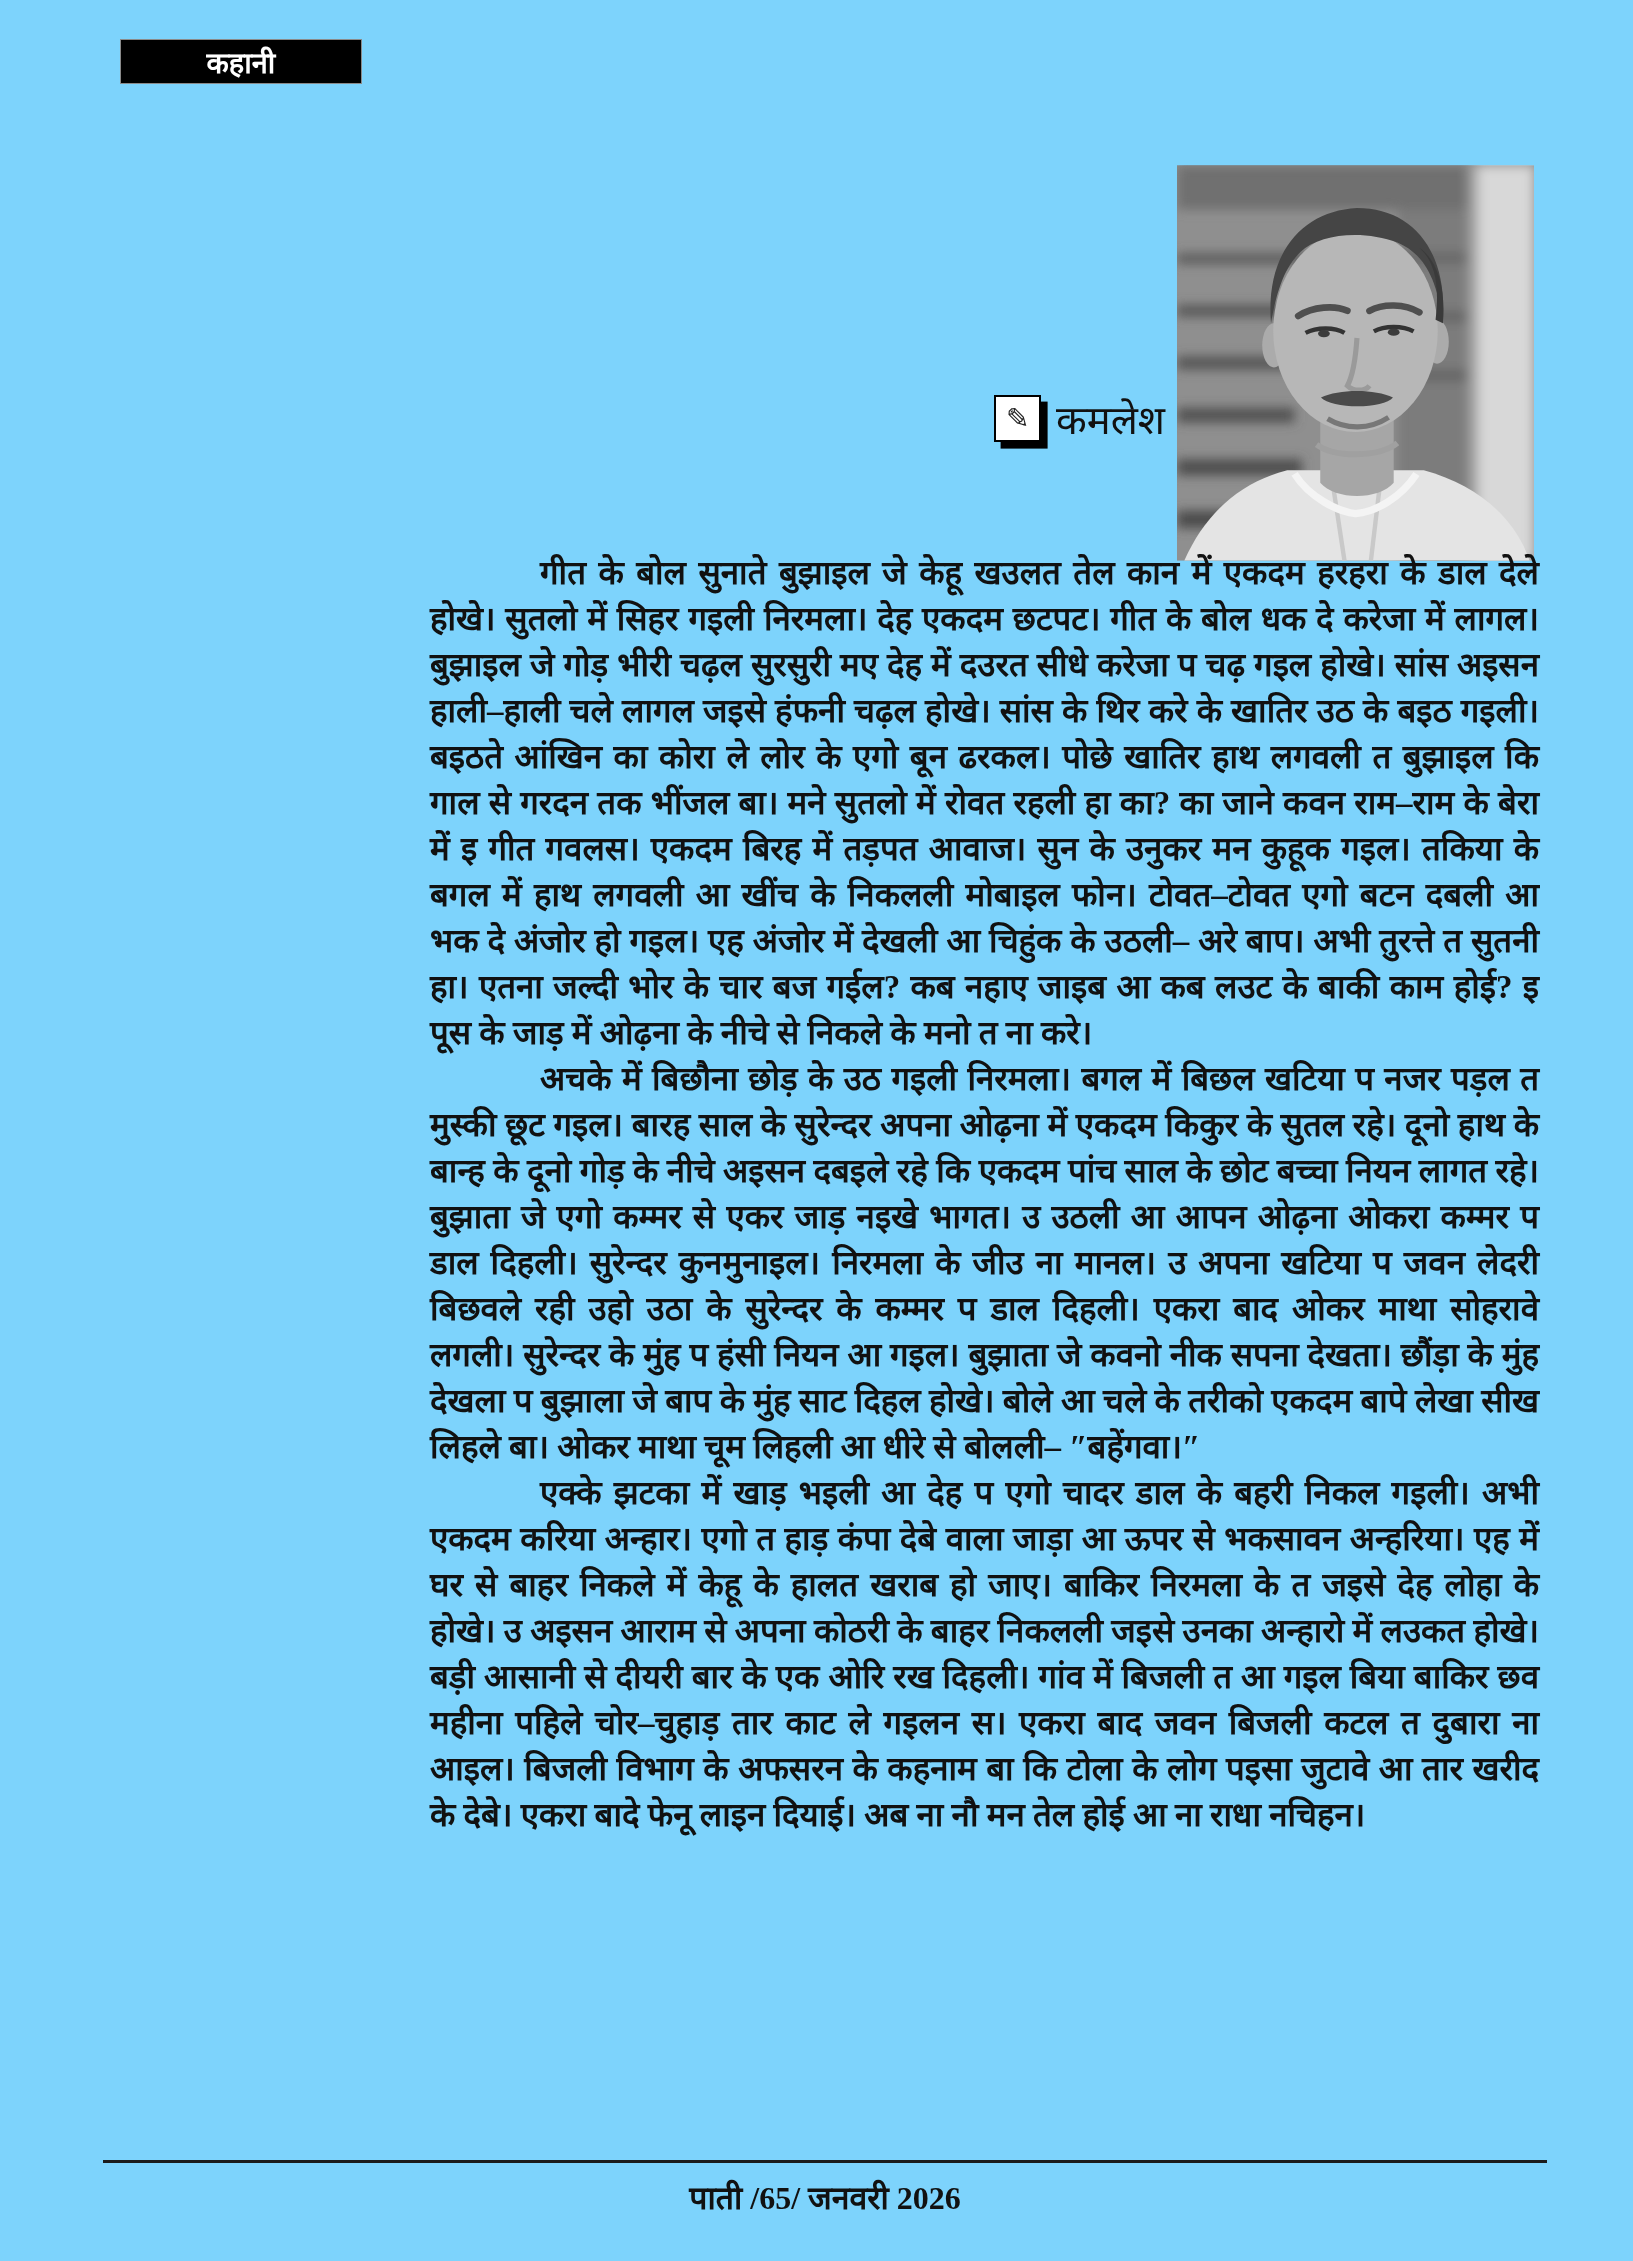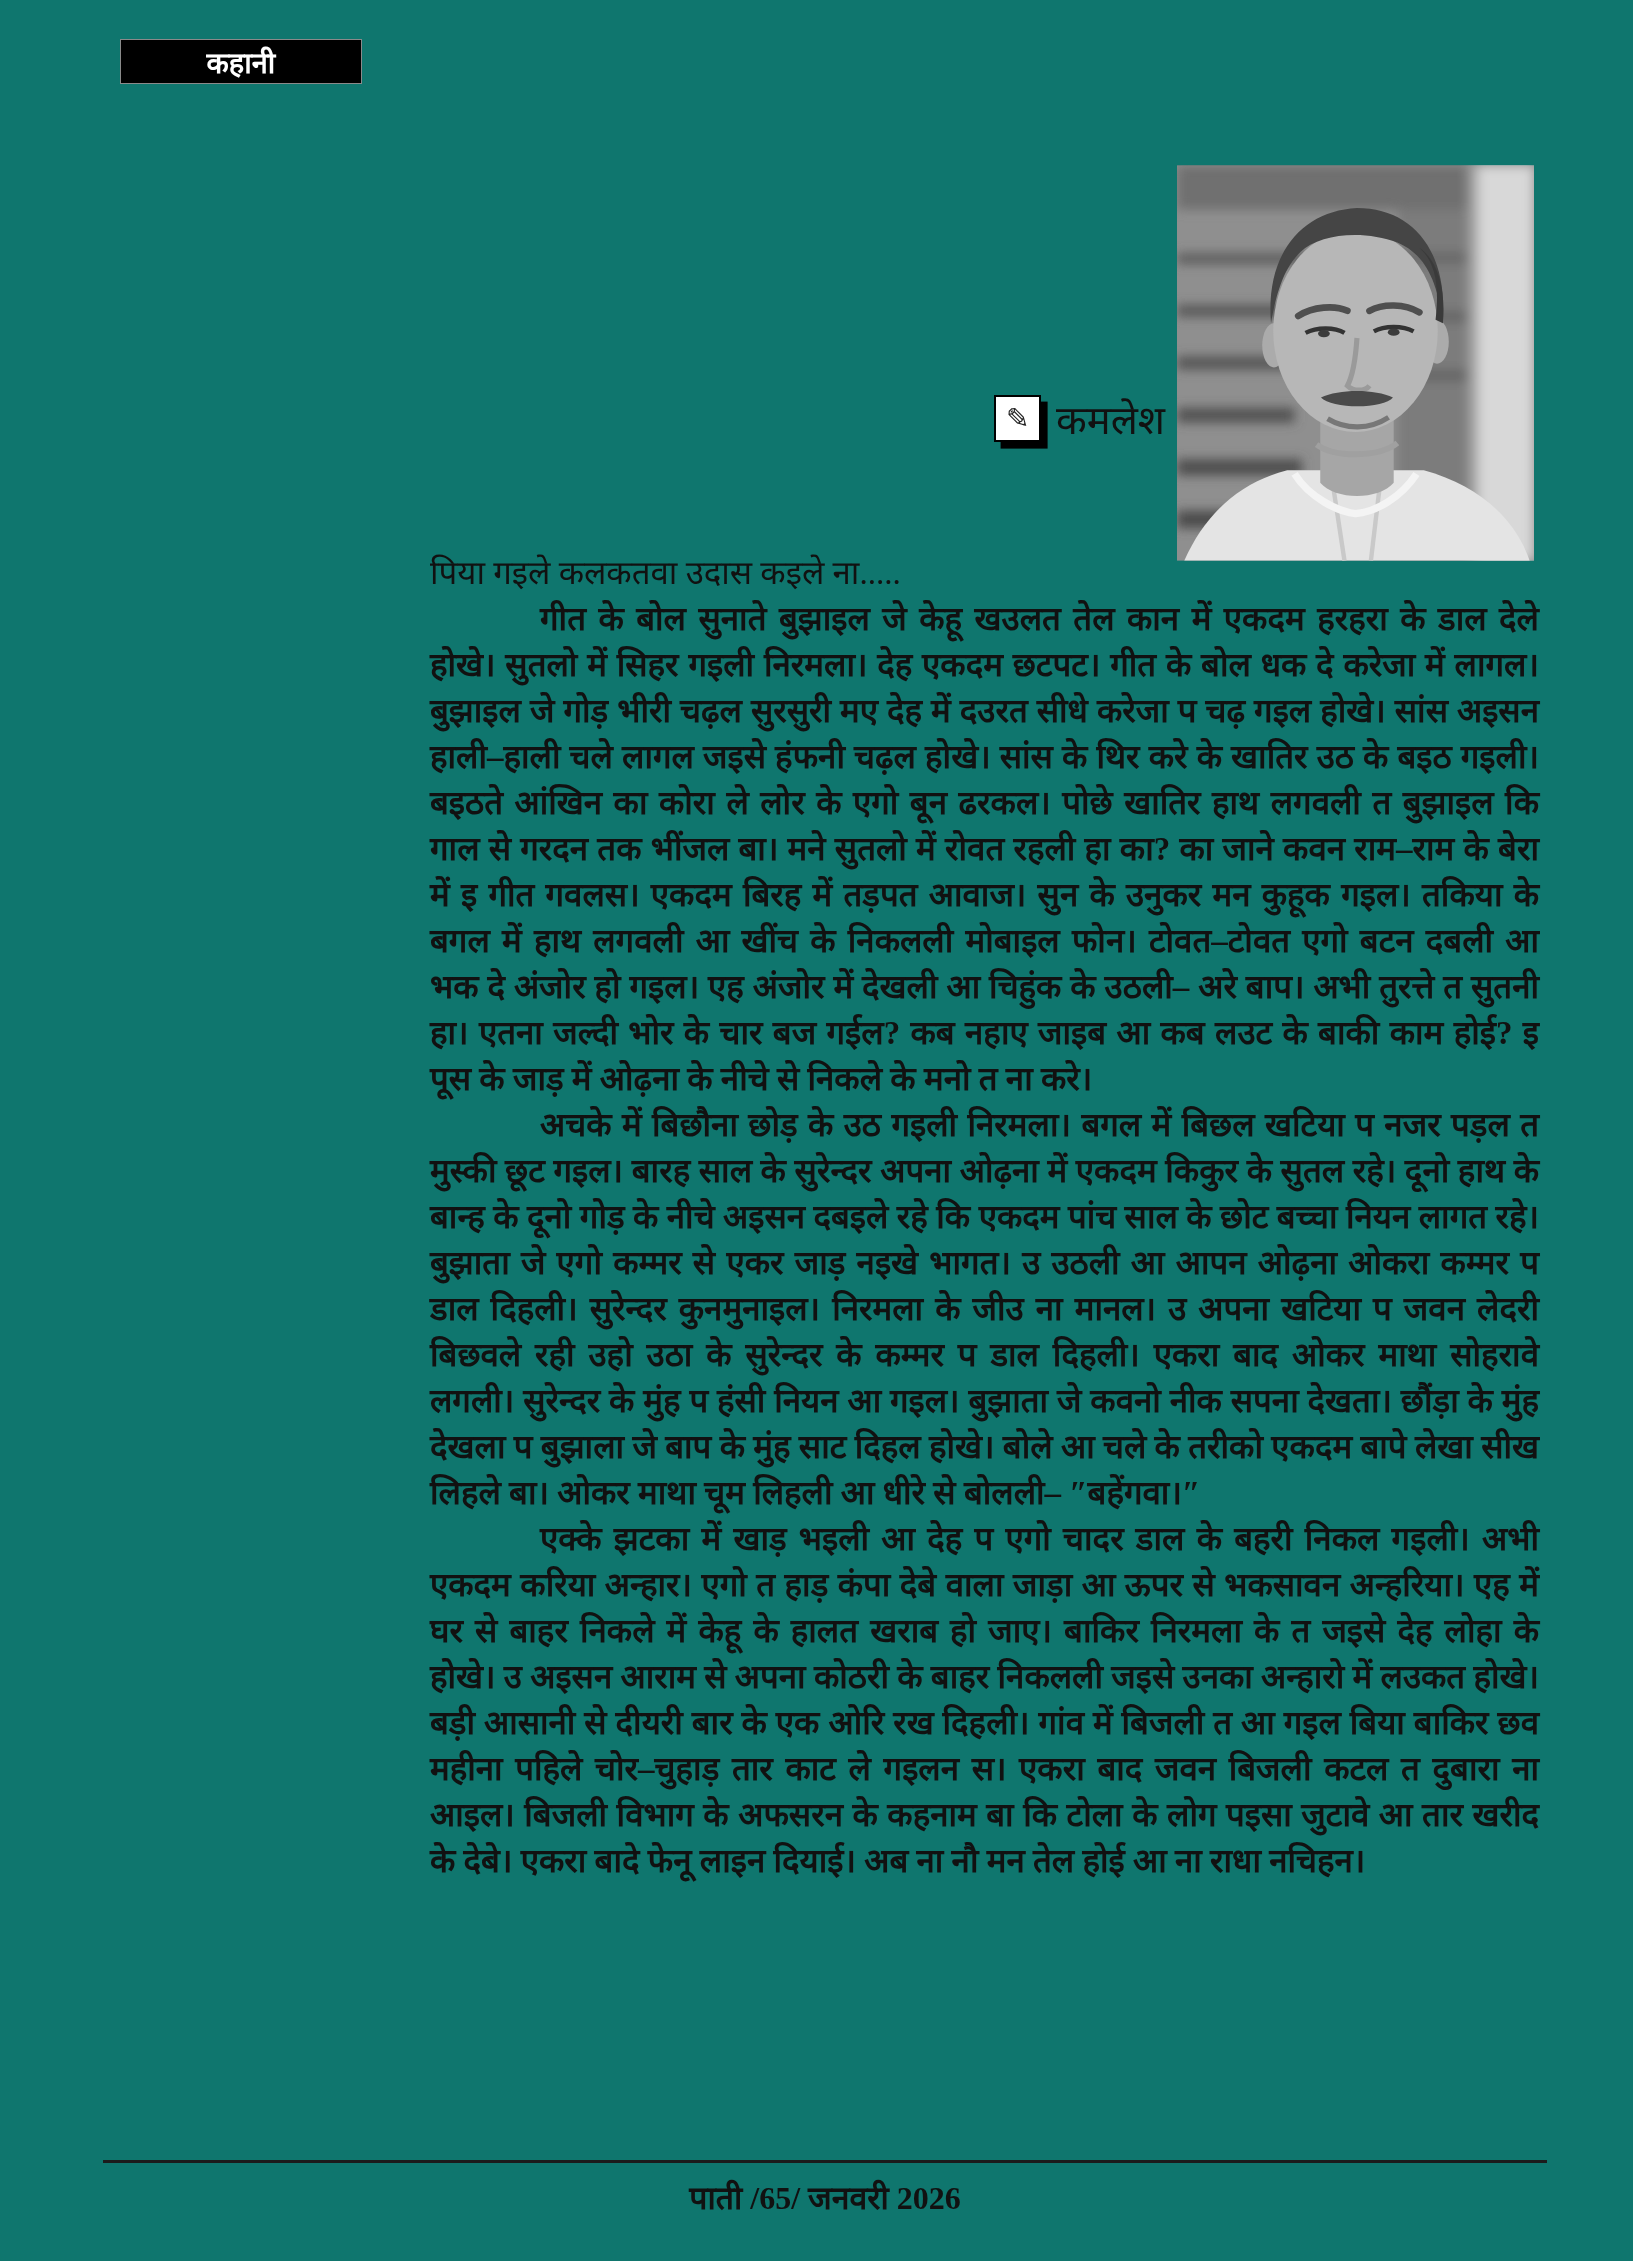--- a/index.html
+++ b/index.html
@@ -1,20 +1,20 @@
 <!DOCTYPE html>
 <html lang="bho" style="font-size:11.8px"><head>
 <meta charset="utf-8">
 <style>
   html,body{margin:0;padding:0;background:#e9e9e9;}
   .page{
     position:relative;
     width:1633px;
     height:2261px;
-    background:#0f766e;
+    background:#7dd3fc;
     font-family:"Liberation Serif", serif;
     color:#111111;
     overflow:hidden;
   }
   
   .category-tag{
     position:absolute; left:120px; top:39px;
     width:240px; height:43px;
     background:#000000; color:#ffffff;
     border:1.5px solid #8a8a8a;
@@ -130,21 +130,20 @@
 
       <path d="M196,316 C220,304 270,304 294,316 C282,332 210,332 196,316 Z" fill="#4a4a4a"></path>
 
       <path d="M205,345 C230,360 262,360 288,343" stroke="#777777" stroke-width="7" fill="none"></path>
 
       <path d="M190,380 C215,398 275,398 300,378" stroke="#a0a0a0" stroke-width="8" fill="none"></path>
     </svg>
   </div>
 
   <div class="body-text">
-    <p class="song">पिया गइले कलकतवा उदास कइले ना.....</p>
     <p class="para">गीत के बोल सुनाते बुझाइल जे केहू खउलत तेल कान में एकदम हरहरा के डाल देले होखे। सुतलो में सिहर गइली निरमला। देह एकदम छटपट। गीत के बोल धक दे करेजा में लागल। बुझाइल जे गोड़ भीरी चढ़ल सुरसुरी मए देह में दउरत सीधे करेजा प चढ़ गइल होखे। सांस अइसन हाली–हाली चले लागल जइसे हंफनी चढ़ल होखे। सांस के थिर करे के खातिर उठ के बइठ गइली। बइठते आंखिन का कोरा ले लोर के एगो बून ढरकल। पोछे खातिर हाथ लगवली त बुझाइल कि गाल से गरदन तक भींजल बा। मने सुतलो में रोवत रहली हा का? का जाने कवन राम–राम के बेरा में इ गीत गवलस। एकदम बिरह में तड़पत आवाज। सुन के उनुकर मन कुहूक गइल। तकिया के बगल में हाथ लगवली आ खींच के निकलली मोबाइल फोन। टोवत–टोवत एगो बटन दबली आ भक दे अंजोर हो गइल। एह अंजोर में देखली आ चिहुंक के उठली– अरे बाप। अभी तुरत्ते त सुतनी हा। एतना जल्दी भोर के चार बज गईल? कब नहाए जाइब आ कब लउट के बाकी काम होई? इ पूस के जाड़ में ओढ़ना के नीचे से निकले के मनो त ना करे।</p>
     <p class="para">अचके में बिछौना छोड़ के उठ गइली निरमला। बगल में बिछल खटिया प नजर पड़ल त मुस्की छूट गइल। बारह साल के सुरेन्दर अपना ओढ़ना में एकदम किकुर के सुतल रहे। दूनो हाथ के बान्ह के दूनो गोड़ के नीचे अइसन दबइले रहे कि एकदम पांच साल के छोट बच्चा नियन लागत रहे। बुझाता जे एगो कम्मर से एकर जाड़ नइखे भागत। उ उठली आ आपन ओढ़ना ओकरा कम्मर प डाल दिहली। सुरेन्दर कुनमुनाइल। निरमला के जीउ ना मानल। उ अपना खटिया प जवन लेदरी बिछवले रही उहो उठा के सुरेन्दर के कम्मर प डाल दिहली। एकरा बाद ओकर माथा सोहरावे लगली। सुरेन्दर के मुंह प हंसी नियन आ गइल। बुझाता जे कवनो नीक सपना देखता। छौंड़ा के मुंह देखला प बुझाला जे बाप के मुंह साट दिहल होखे। बोले आ चले के तरीको एकदम बापे लेखा सीख लिहले बा। ओकर माथा चूम लिहली आ धीरे से बोलली– ″बहेंगवा।″</p>
     <p class="para">एक्के झटका में खाड़ भइली आ देह प एगो चादर डाल के बहरी निकल गइली। अभी एकदम करिया अन्हार। एगो त हाड़ कंपा देबे वाला जाड़ा आ ऊपर से भकसावन अन्हरिया। एह में घर से बाहर निकले में केहू के हालत खराब हो जाए। बाकिर निरमला के त जइसे देह लोहा के होखे। उ अइसन आराम से अपना कोठरी के बाहर निकलली जइसे उनका अन्हारो में लउकत होखे। बड़ी आसानी से दीयरी बार के एक ओरि रख दिहली। गांव में बिजली त आ गइल बिया बाकिर छव महीना पहिले चोर–चुहाड़ तार काट ले गइलन स। एकरा बाद जवन बिजली कटल त दुबारा ना आइल। बिजली विभाग के अफसरन के कहनाम बा कि टोला के लोग पइसा जुटावे आ तार खरीद के देबे। एकरा बादे फेनू लाइन दियाई। अब ना नौ मन तेल होई आ ना राधा नचिहन।</p>
   </div>
 
   <div class="footer-rule"></div>
   <div class="footer-text">पाती /65/ जनवरी 2026</div>
 
 </div>
 

